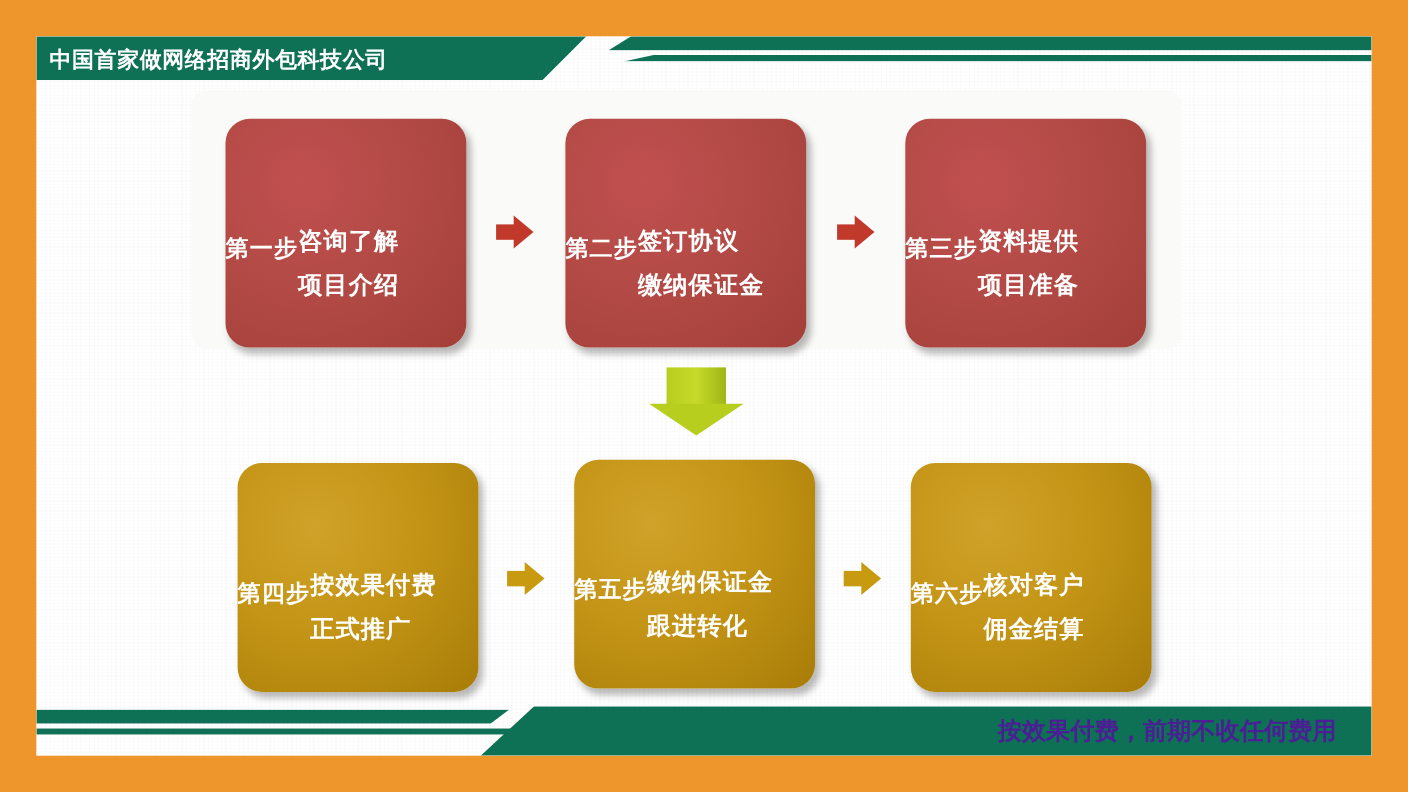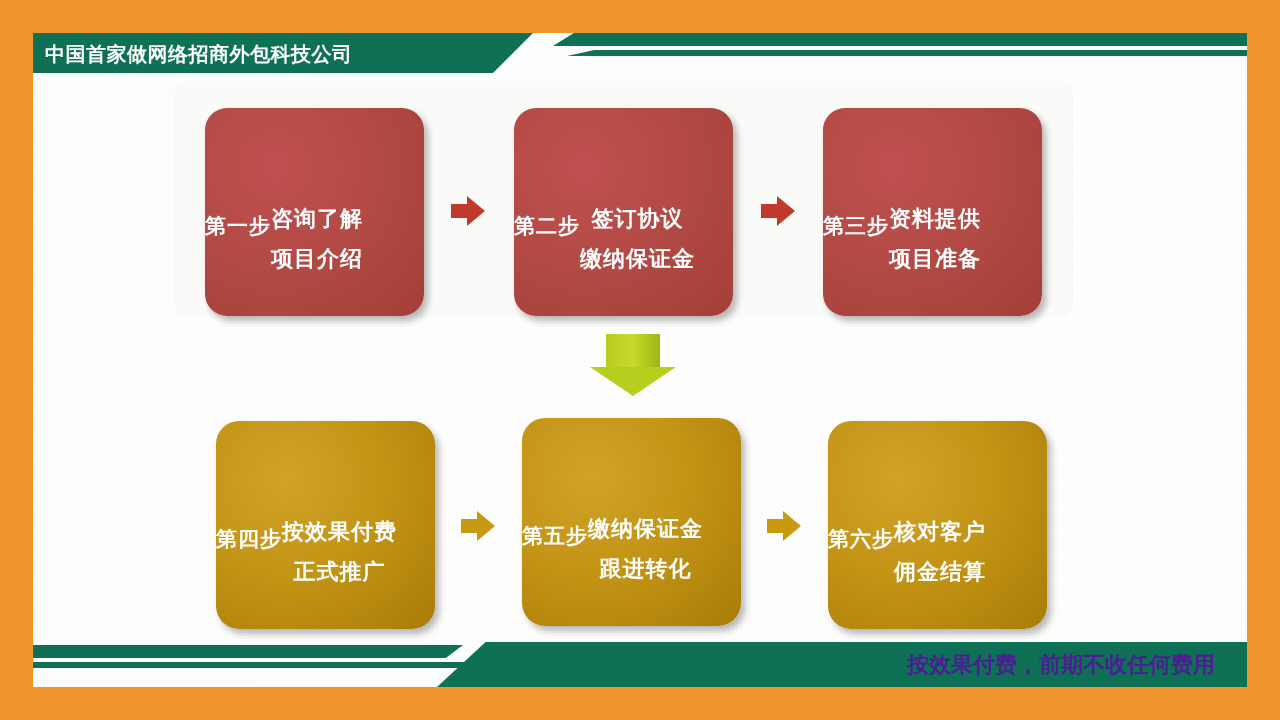--- a/index.html
+++ b/index.html
@@ -148,30 +148,29 @@
     background: radial-gradient(ellipse at 32% 28%, #C05050 0%, #B34A45 45%, #A33F38 100%);
     width: 219px;
     height: 208px;
     padding-top: 28px;
   }
   .step.gold {
     background: radial-gradient(ellipse at 32% 28%, #D0A229 0%, #C39415 45%, #A87C08 100%);
     width: 219px;
     height: 208px;
     padding-top: 28px;
-    border-radius: 23px;
   }
   .step-title {
     font-size: 21px;
     font-weight: bold;
     letter-spacing: 1px;
   }
   .step-lines {
     margin-top: 26px;
-    text-align: center;
+    text-align: left;
   }
   .step-line {
     font-size: 22px;
     font-weight: bold;
     line-height: 40px;
     letter-spacing: 1px;
   }
   
   #step1 { left: 205px; top: 108px; }
   #step2 { left: 514px; top: 108px; }

